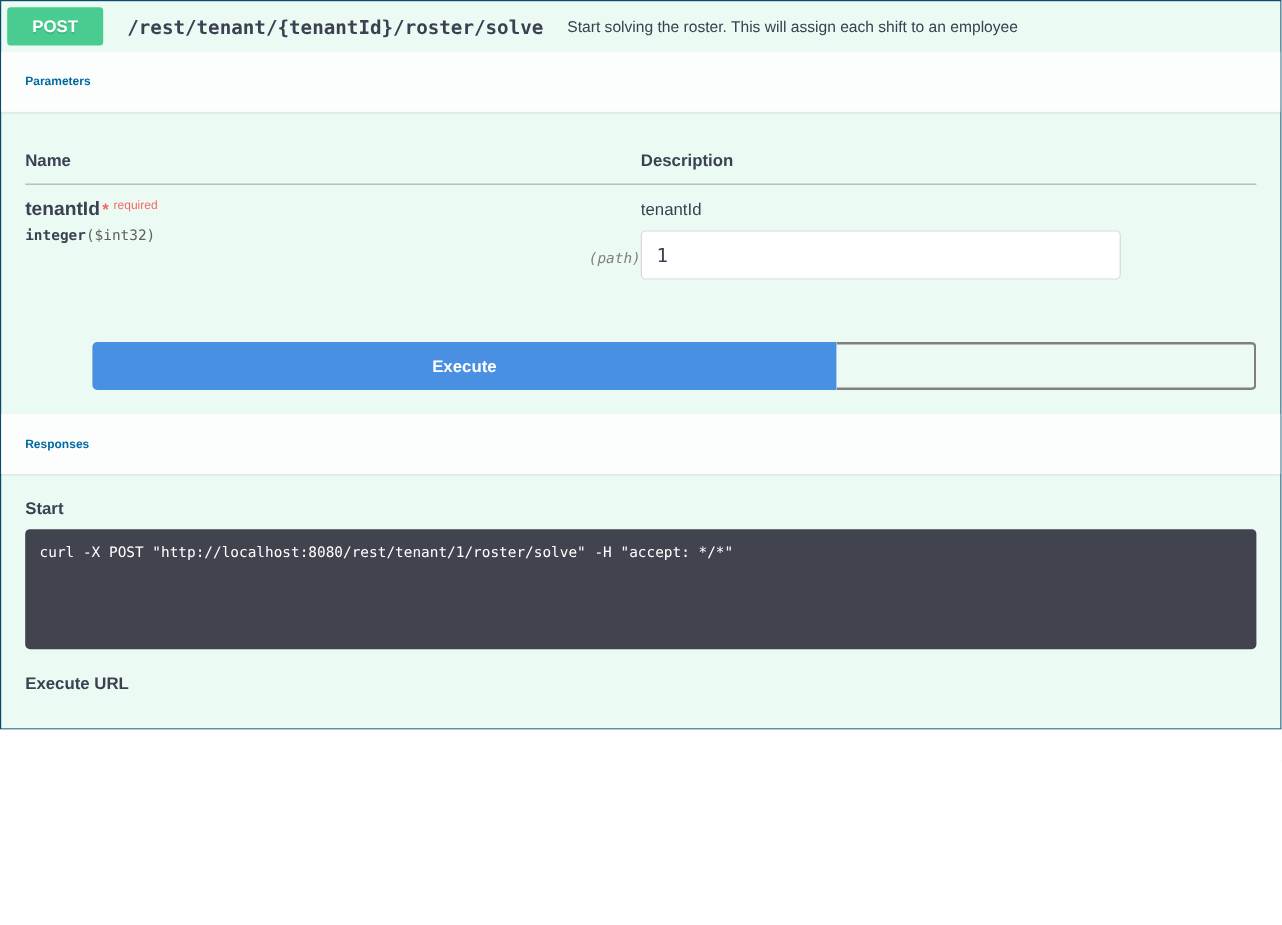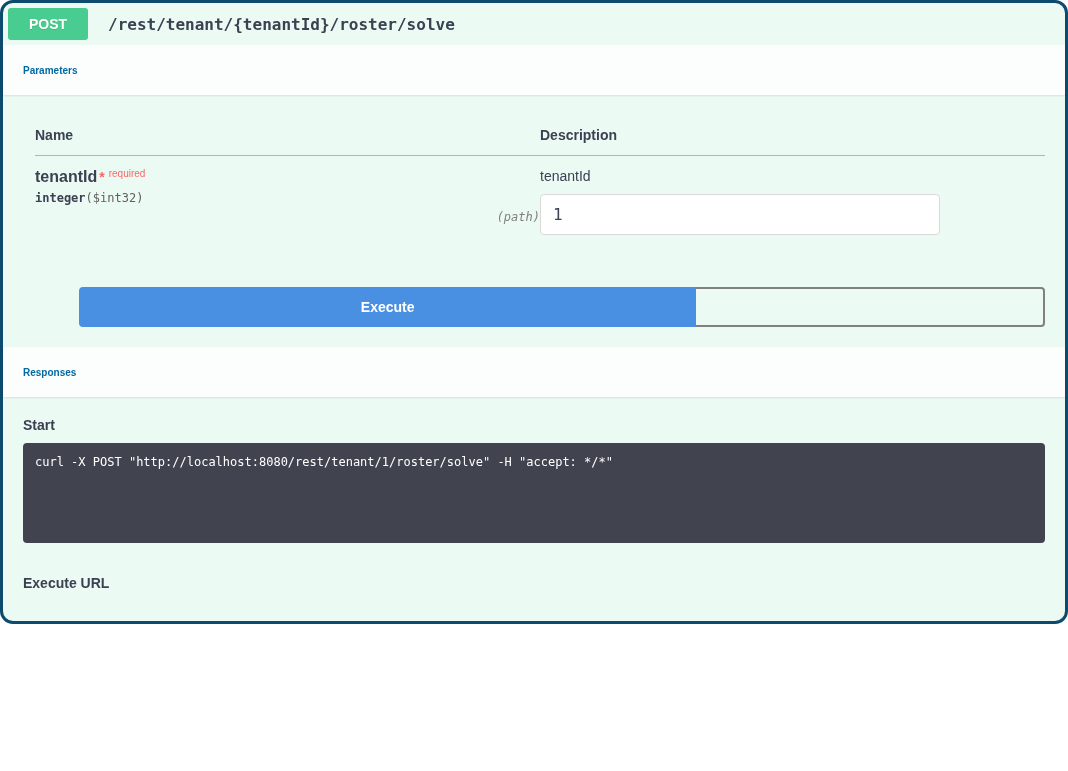--- a/index.html
+++ b/index.html
@@ -7,22 +7,22 @@
       margin: 0;
       padding: 0;
     }
     body {
       font-family: sans-serif;
       background: #fff;
       font-size: 14px;
       color: #3b4151;
     }
     .opblock {
-      border: 3px solid #0c4a6e;
-      border-radius: 13px;
+      border: 1px solid #0c4a6e;
+      border-radius: 0;
       background: rgba(73, 204, 144, 0.1);
       margin: 0;
     }
     .opblock-summary {
       display: flex;
       align-items: center;
       padding: 5px;
       gap: 10px;
       cursor: pointer;
     }
@@ -61,21 +61,20 @@
     .opblock-section-header h4 {
       font-size: 10px;
       font-weight: 700;
       color: #0369a1;
       text-align: center;
     }
     .opblock-body {
     }
     .parameters-container {
       padding: 20px;
-      margin-left: 12px;
     }
     table.parameters {
       width: 100%;
       border-collapse: collapse;
     }
     table.parameters thead tr th {
       text-align: left;
       font-size: 14px;
       font-weight: 700;
       padding: 12px 0;
@@ -182,35 +181,36 @@
     }
     pre.microlight {
       background: #41444e;
       color: #fff;
       font-family: monospace;
       font-size: 12px;
       padding: 12px;
       border-radius: 4px;
       white-space: pre-wrap;
       word-break: break-all;
-      margin-bottom: 32px;
+      margin-bottom: 20px;
       min-height: 20px;
     }
     pre.curl {
       min-height: 100px;
     }
   </style>
 </head>
 <body>
 
 <div class="opblock">
 
   <div class="opblock-summary">
     <span class="opblock-summary-method">POST</span>
     <span class="opblock-summary-path">/rest/tenant/{tenantId}/roster/solve</span>
+    <div class="opblock-summary-description">Start solving the roster. This will assign each shift to an employee</div>
   </div>
 
   <div class="opblock-body">
 
     <div class="opblock-section-header">
       <h4>Parameters</h4>
     </div>
 
     <div class="parameters-container">
       <table class="parameters">

